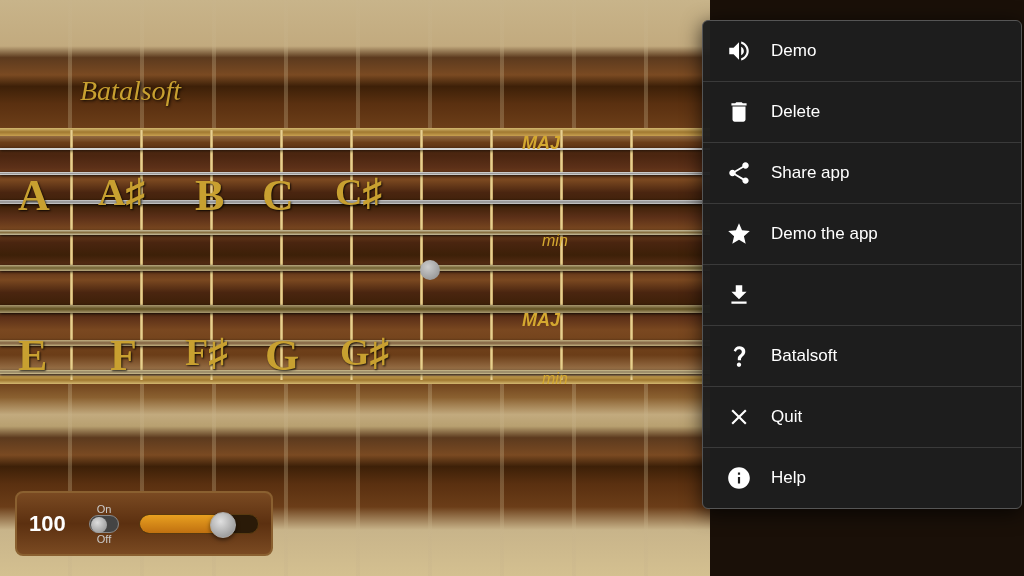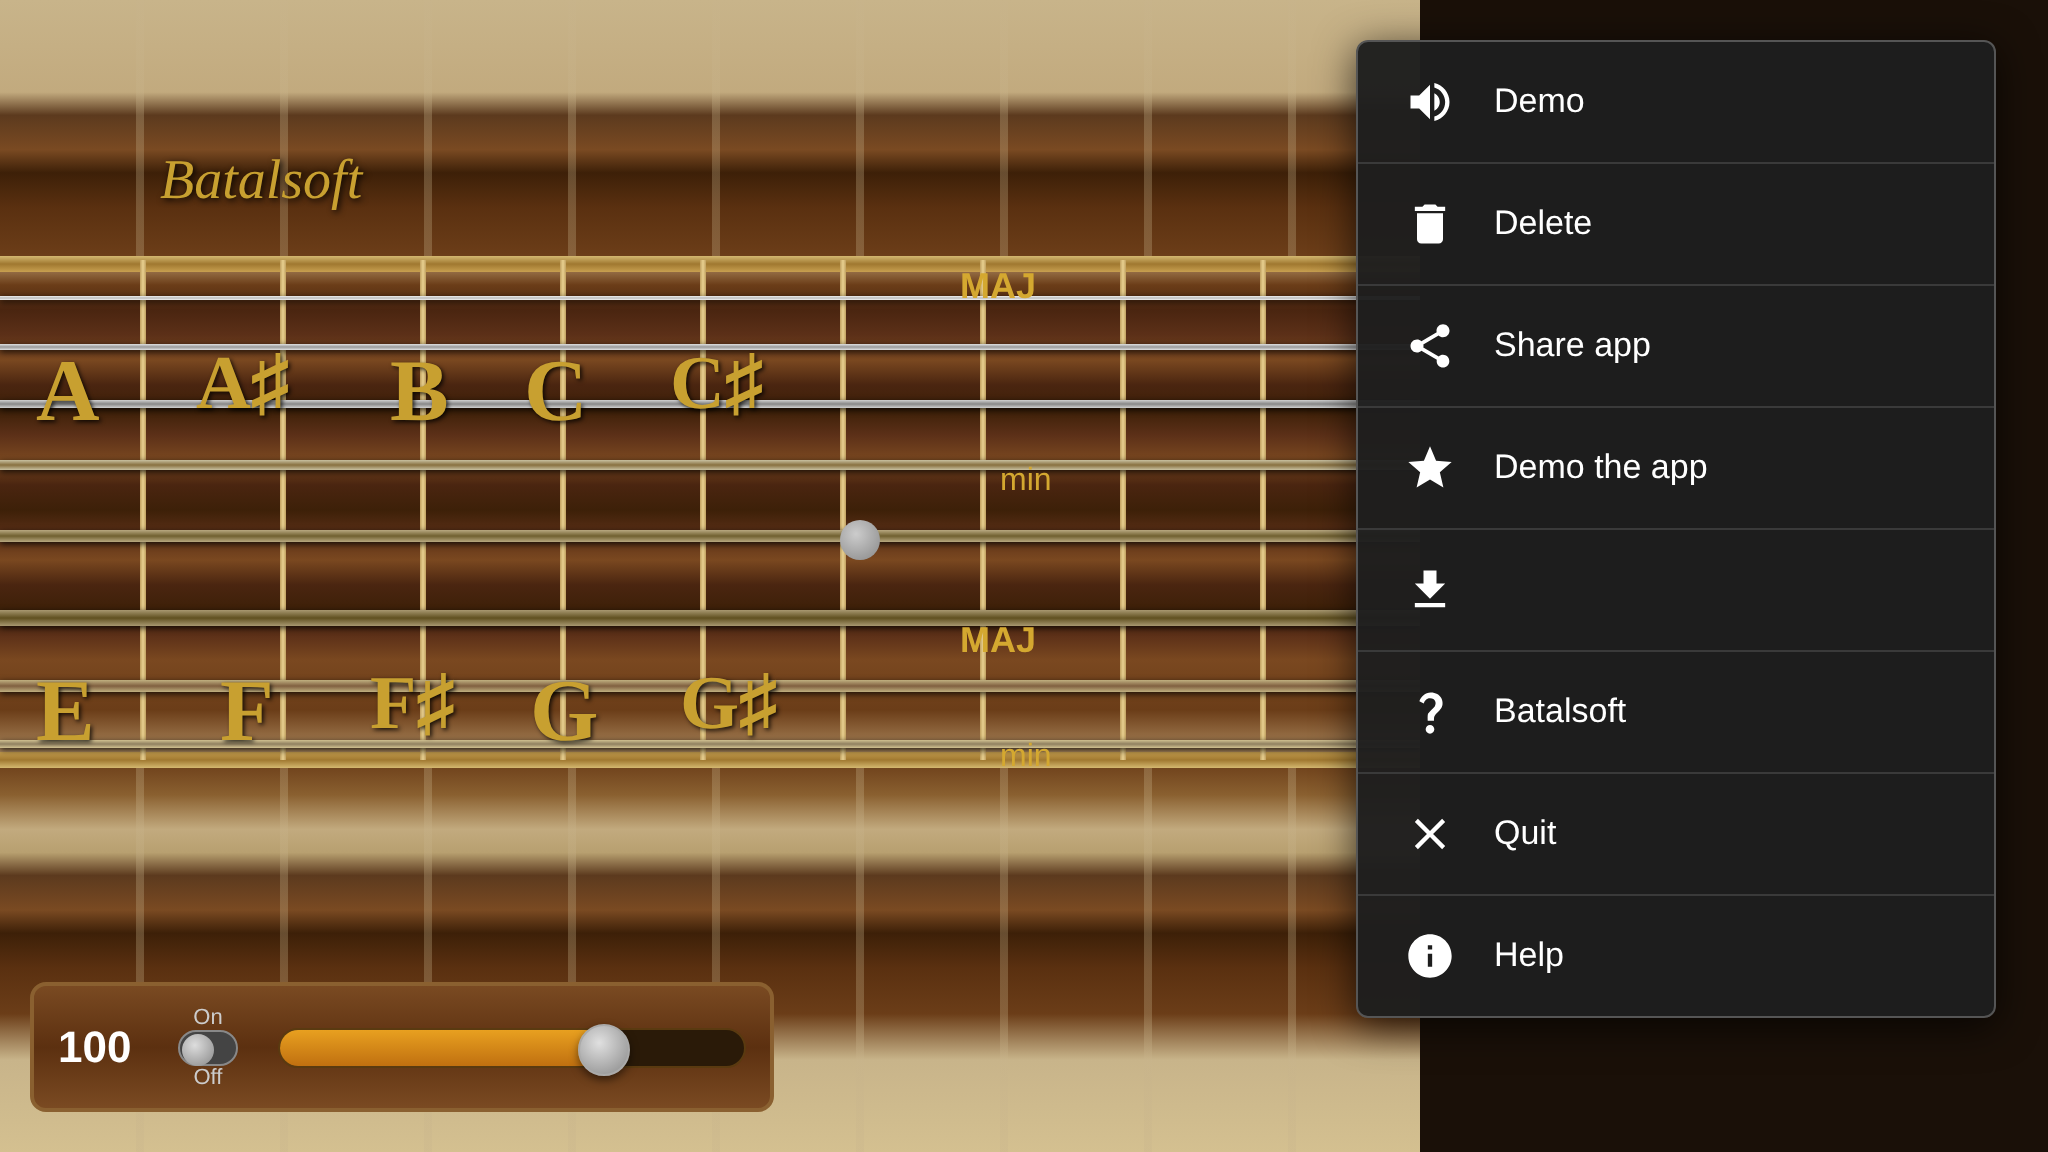--- a/index.html
+++ b/index.html
@@ -79,42 +79,44 @@
       font-family: 'Georgia', serif;
       font-weight: bold;
       color: #c8a030;
       text-shadow: 1px 1px 2px rgba(0,0,0,0.8);
     }
 
     
     .scale-label {
       position: absolute;
       font-family: 'Arial', sans-serif;
+      font-style: italic;
       color: #c8a030;
       font-size: 16px;
+      margin-left: 42px;
     }
 
     
     .logo-text {
       position: absolute;
       top: 75px;
       left: 80px;
       font-family: 'Georgia', serif;
       font-style: italic;
       font-size: 28px;
       color: #c8a030;
       text-shadow: 1px 1px 3px rgba(0,0,0,0.9);
     }
 
     
     .volume-control {
       position: absolute;
       bottom: 20px;
       left: 15px;
-      width: 372px;
+      width: 258px;
       height: 65px;
       background: linear-gradient(180deg, #7a4a22, #5c3010, #7a4a22);
       border-radius: 8px;
       border: 2px solid #8a6030;
       display: flex;
       align-items: center;
       padding: 8px 12px;
     }
 
     .volume-number {
@@ -192,21 +194,21 @@
       width: 20px;
       height: 20px;
       background: radial-gradient(circle at 40% 35%, #ccc, #888);
       border-radius: 50%;
     }
 
     
     .context-menu {
       position: absolute;
       top: 20px;
-      right: 26px;
+      right: 2px;
       width: 320px;
       background: rgba(30, 30, 30, 0.97);
       border: 1px solid #555;
       border-radius: 6px;
       overflow: hidden;
       box-shadow: 0 4px 20px rgba(0,0,0,0.7);
     }
 
     .menu-item {
       display: flex;

